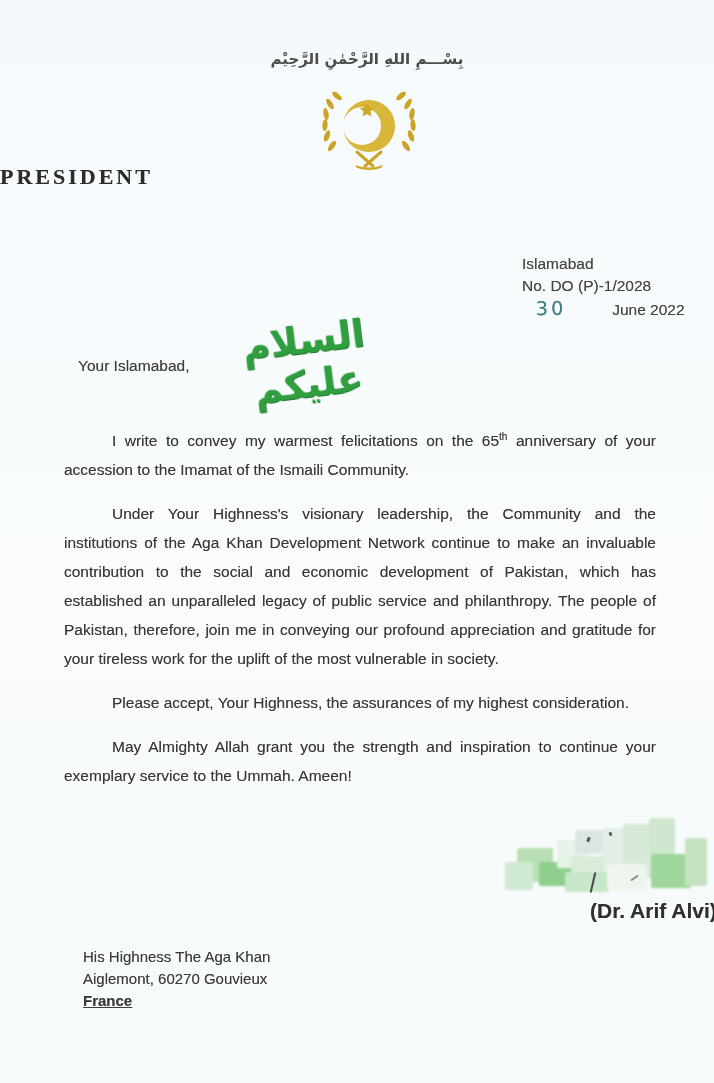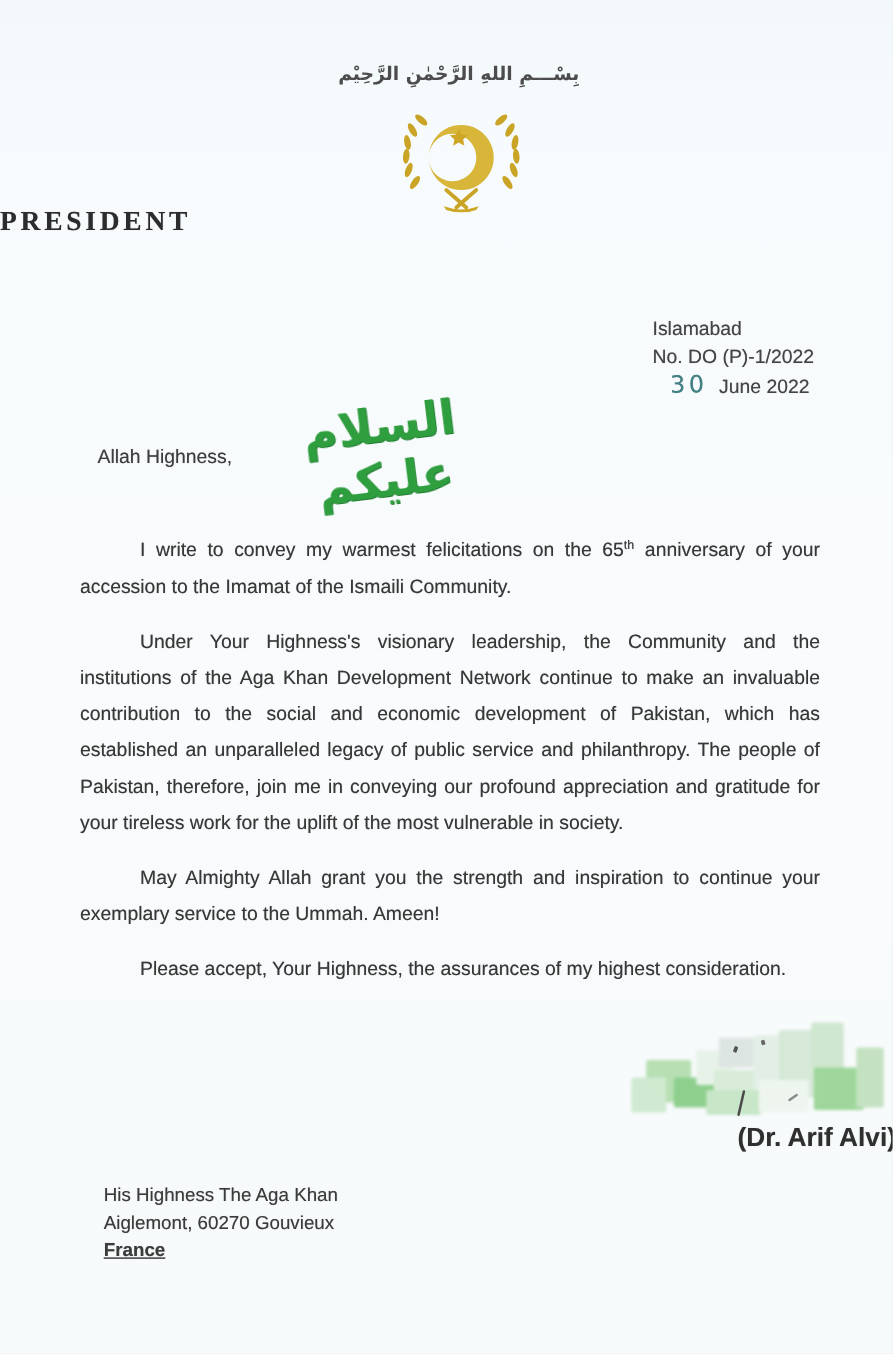--- a/index.html
+++ b/index.html
@@ -25,21 +25,21 @@
     position:absolute;top:164px;left:0;right:0;
     font-family:"Liberation Serif",serif;font-weight:bold;font-size:22px;
     letter-spacing:3px;color:#2c2c2c;
   }
   .lh-sub{
     position:absolute;top:191px;left:0;right:0;text-align:center;
     font-family:"Liberation Serif",serif;font-weight:bold;font-size:14px;color:#2e2e2e;
   }
   
   .refblock{position:absolute;left:522px;top:253px;font-size:15.5px;line-height:22px;color:#444;}
-  .dateline{display:flex;align-items:baseline;}
+  .dateline{display:flex;align-items:baseline;gap:37px;}
   .day{
     color:#3e8286;font-size:19px;letter-spacing:3px;margin-left:14px;margin-right:9px;
     font-family:"DejaVu Sans",sans-serif;transform:rotate(-1deg);
   }
   
   .salutation{position:absolute;left:78px;top:357px;font-size:15.5px;color:#3d3d3d;}
   .arabic-greeting{
     position:absolute;left:212px;top:330px;width:200px;text-align:center;
     font-family:"DejaVu Sans",sans-serif;font-size:38px;font-weight:bold;color:#2f9e3f;
     transform:rotate(-7deg);transform-origin:left bottom;
@@ -98,35 +98,35 @@
         <line x1="71" y1="66" x2="55" y2="80"></line>
       </g>
       <path d="M45 79 q14 5 28 0 l-2 3 q-12 4 -24 0 Z" fill="#cfa726"></path>
     </g>
   </svg>
 
   <div class="lh-title soft">PRESIDENT</div>
 
   <div class="refblock soft">
     <div>Islamabad</div>
-    <div>No. DO (P)-1/2022</div>
+    <div>No. DO (P)-1/2028</div>
     <div class="dateline">
       <span class="day">30</span>
       <span>June 2022</span>
     </div>
   </div>
 
-  <span class="salutation soft">Allah Highness,</span>
+  <span class="salutation soft">Your Islamabad,</span>
   <span class="arabic-greeting">السلام عليكم</span>
 
   <div class="body soft">
     <p><span>I write to convey my warmest felicitations on the 65</span><sup>th</sup><span> anniversary of your accession to the Imamat of the Ismaili Community.</span></p>
     <p>Under Your Highness's visionary leadership, the Community and the institutions of the Aga Khan Development Network continue to make an invaluable contribution to the social and economic development of Pakistan, which has established an unparalleled legacy of public service and philanthropy. The people of Pakistan, therefore, join me in conveying our profound appreciation and gratitude for your tireless work for the uplift of the most vulnerable in society.</p>
+    <p>Please accept, Your Highness, the assurances of my highest consideration.</p>
     <p>May Almighty Allah grant you the strength and inspiration to continue your exemplary service to the Ummah.  Ameen!</p>
-    <p>Please accept, Your Highness, the assurances of my highest consideration.</p>
   </div>
 
   <div class="sig-blur">
     <span style="left:12px;top:30px;width:36px;height:34px;background:#b7dfb3;"></span>
     <span style="left:0;top:44px;width:28px;height:28px;background:#cfead0;"></span>
     <span style="left:34px;top:44px;width:34px;height:24px;background:#8ecf8e;"></span>
     <span style="left:52px;top:22px;width:30px;height:28px;background:#e7f3e9;"></span>
     <span style="left:70px;top:12px;width:28px;height:24px;background:#dde5e2;"></span>
     <span style="left:66px;top:38px;width:36px;height:28px;background:#d9ecd9;"></span>
     <span style="left:98px;top:10px;width:24px;height:44px;background:#e3efe6;"></span>

